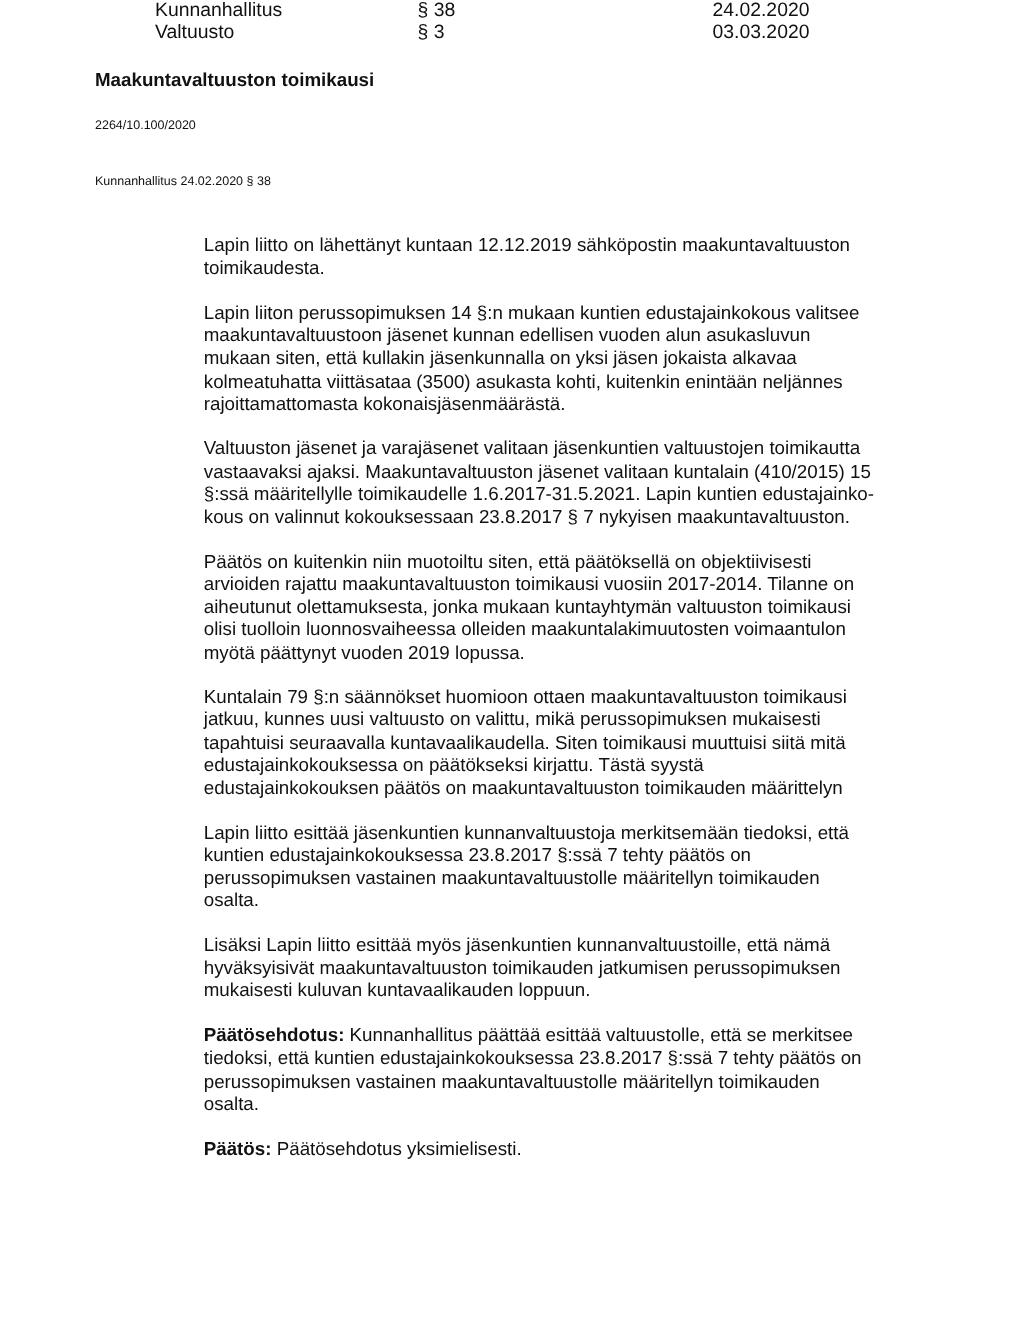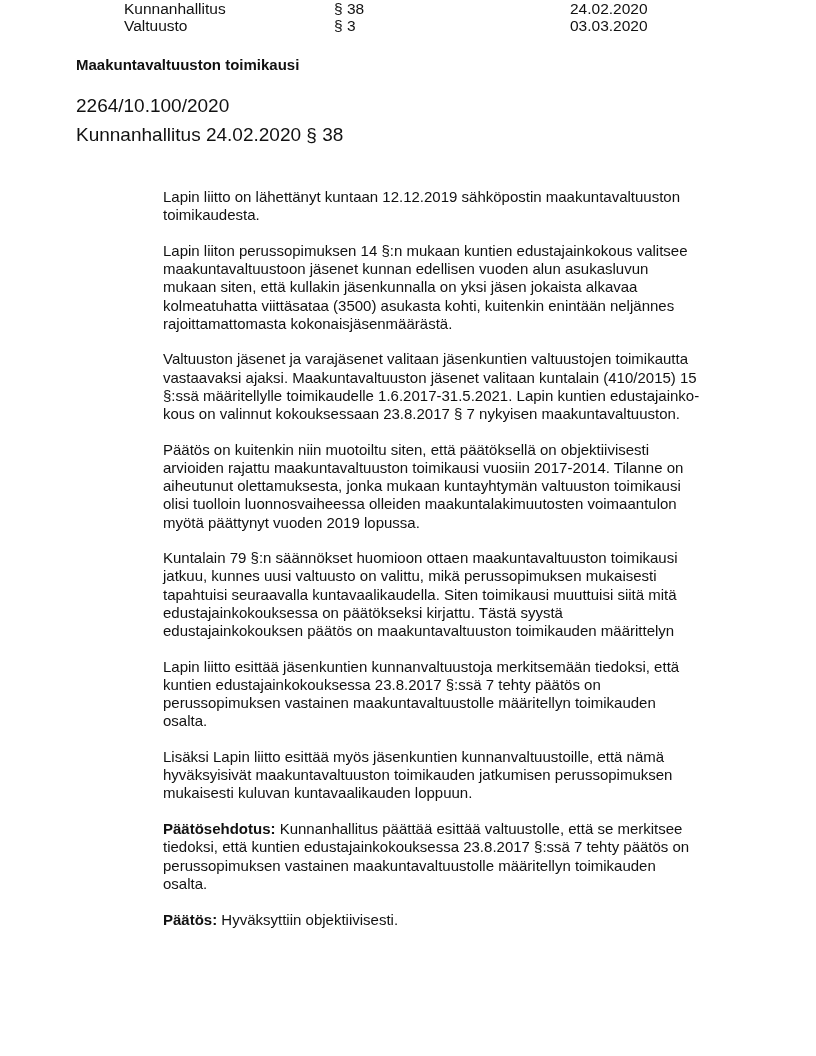--- a/index.html
+++ b/index.html
@@ -8,23 +8,23 @@
     font-family: "Liberation Sans", sans-serif; color: #111111;
   }
   .meta-row { position: absolute; left: 76px; font-size: 15.5px; line-height: 17px; width: 700px; }
   .meta-row span { position: absolute; top: 0; white-space: nowrap; margin-left: 48px; }
   .meta-row .c1 { left: 0; }
   .meta-row .c2 { left: 210px; }
   .meta-row .c3 { left: 446px; }
   #row1 { top: 0px; }
   #row2 { top: 17px; }
   .title { position: absolute; left: 76px; top: 56px; font-size: 15px; font-weight: bold; margin: 0; white-space: nowrap; }
-  .line-text { position: absolute; left: 76px; font-size: 19px; white-space: nowrap; }
+  .line-text { position: absolute; left: 76px; font-size: 10px; white-space: nowrap; }
   #diary { top: 95px; }
-  #meeting { top: 124px; }
+  #meeting { top: 140px; }
   .body-col { position: absolute; left: 163px; top: 188px; width: 600px; font-size: 15px; line-height: 18.2px; }
   .para { margin: 0 0 17.5px 0; }
   .para .ln { display: block; white-space: nowrap; }
   .lbl { font-weight: bold; }
 </style>
 </head>
 <body>
 
 <div class="meta-row" id="row1">
   <span class="c1">Kunnanhallitus</span>
@@ -89,15 +89,15 @@
 
   <p class="para">
     <span class="ln"><span class="lbl">Päätösehdotus:</span><span style="white-space:pre"> Kunnanhallitus päättää esittää valtuustolle, että se merkitsee</span></span>
     <span class="ln">tiedoksi, että kuntien edustajainkokouksessa 23.8.2017 §:ssä 7 tehty päätös on</span>
     <span class="ln">perussopimuksen vastainen maakuntavaltuustolle määritellyn toimikauden</span>
     <span class="ln">osalta.</span>
   </p>
 
 
   <p class="para">
-    <span class="ln"><span class="lbl">Päätös:</span><span style="white-space:pre"> Hyväksyttiin objektiivisesti.</span></span>
+    <span class="ln"><span class="lbl">Päätös:</span><span style="white-space:pre"> Päätösehdotus yksimielisesti.</span></span>
   </p>
 </div>
 
 </body></html>

